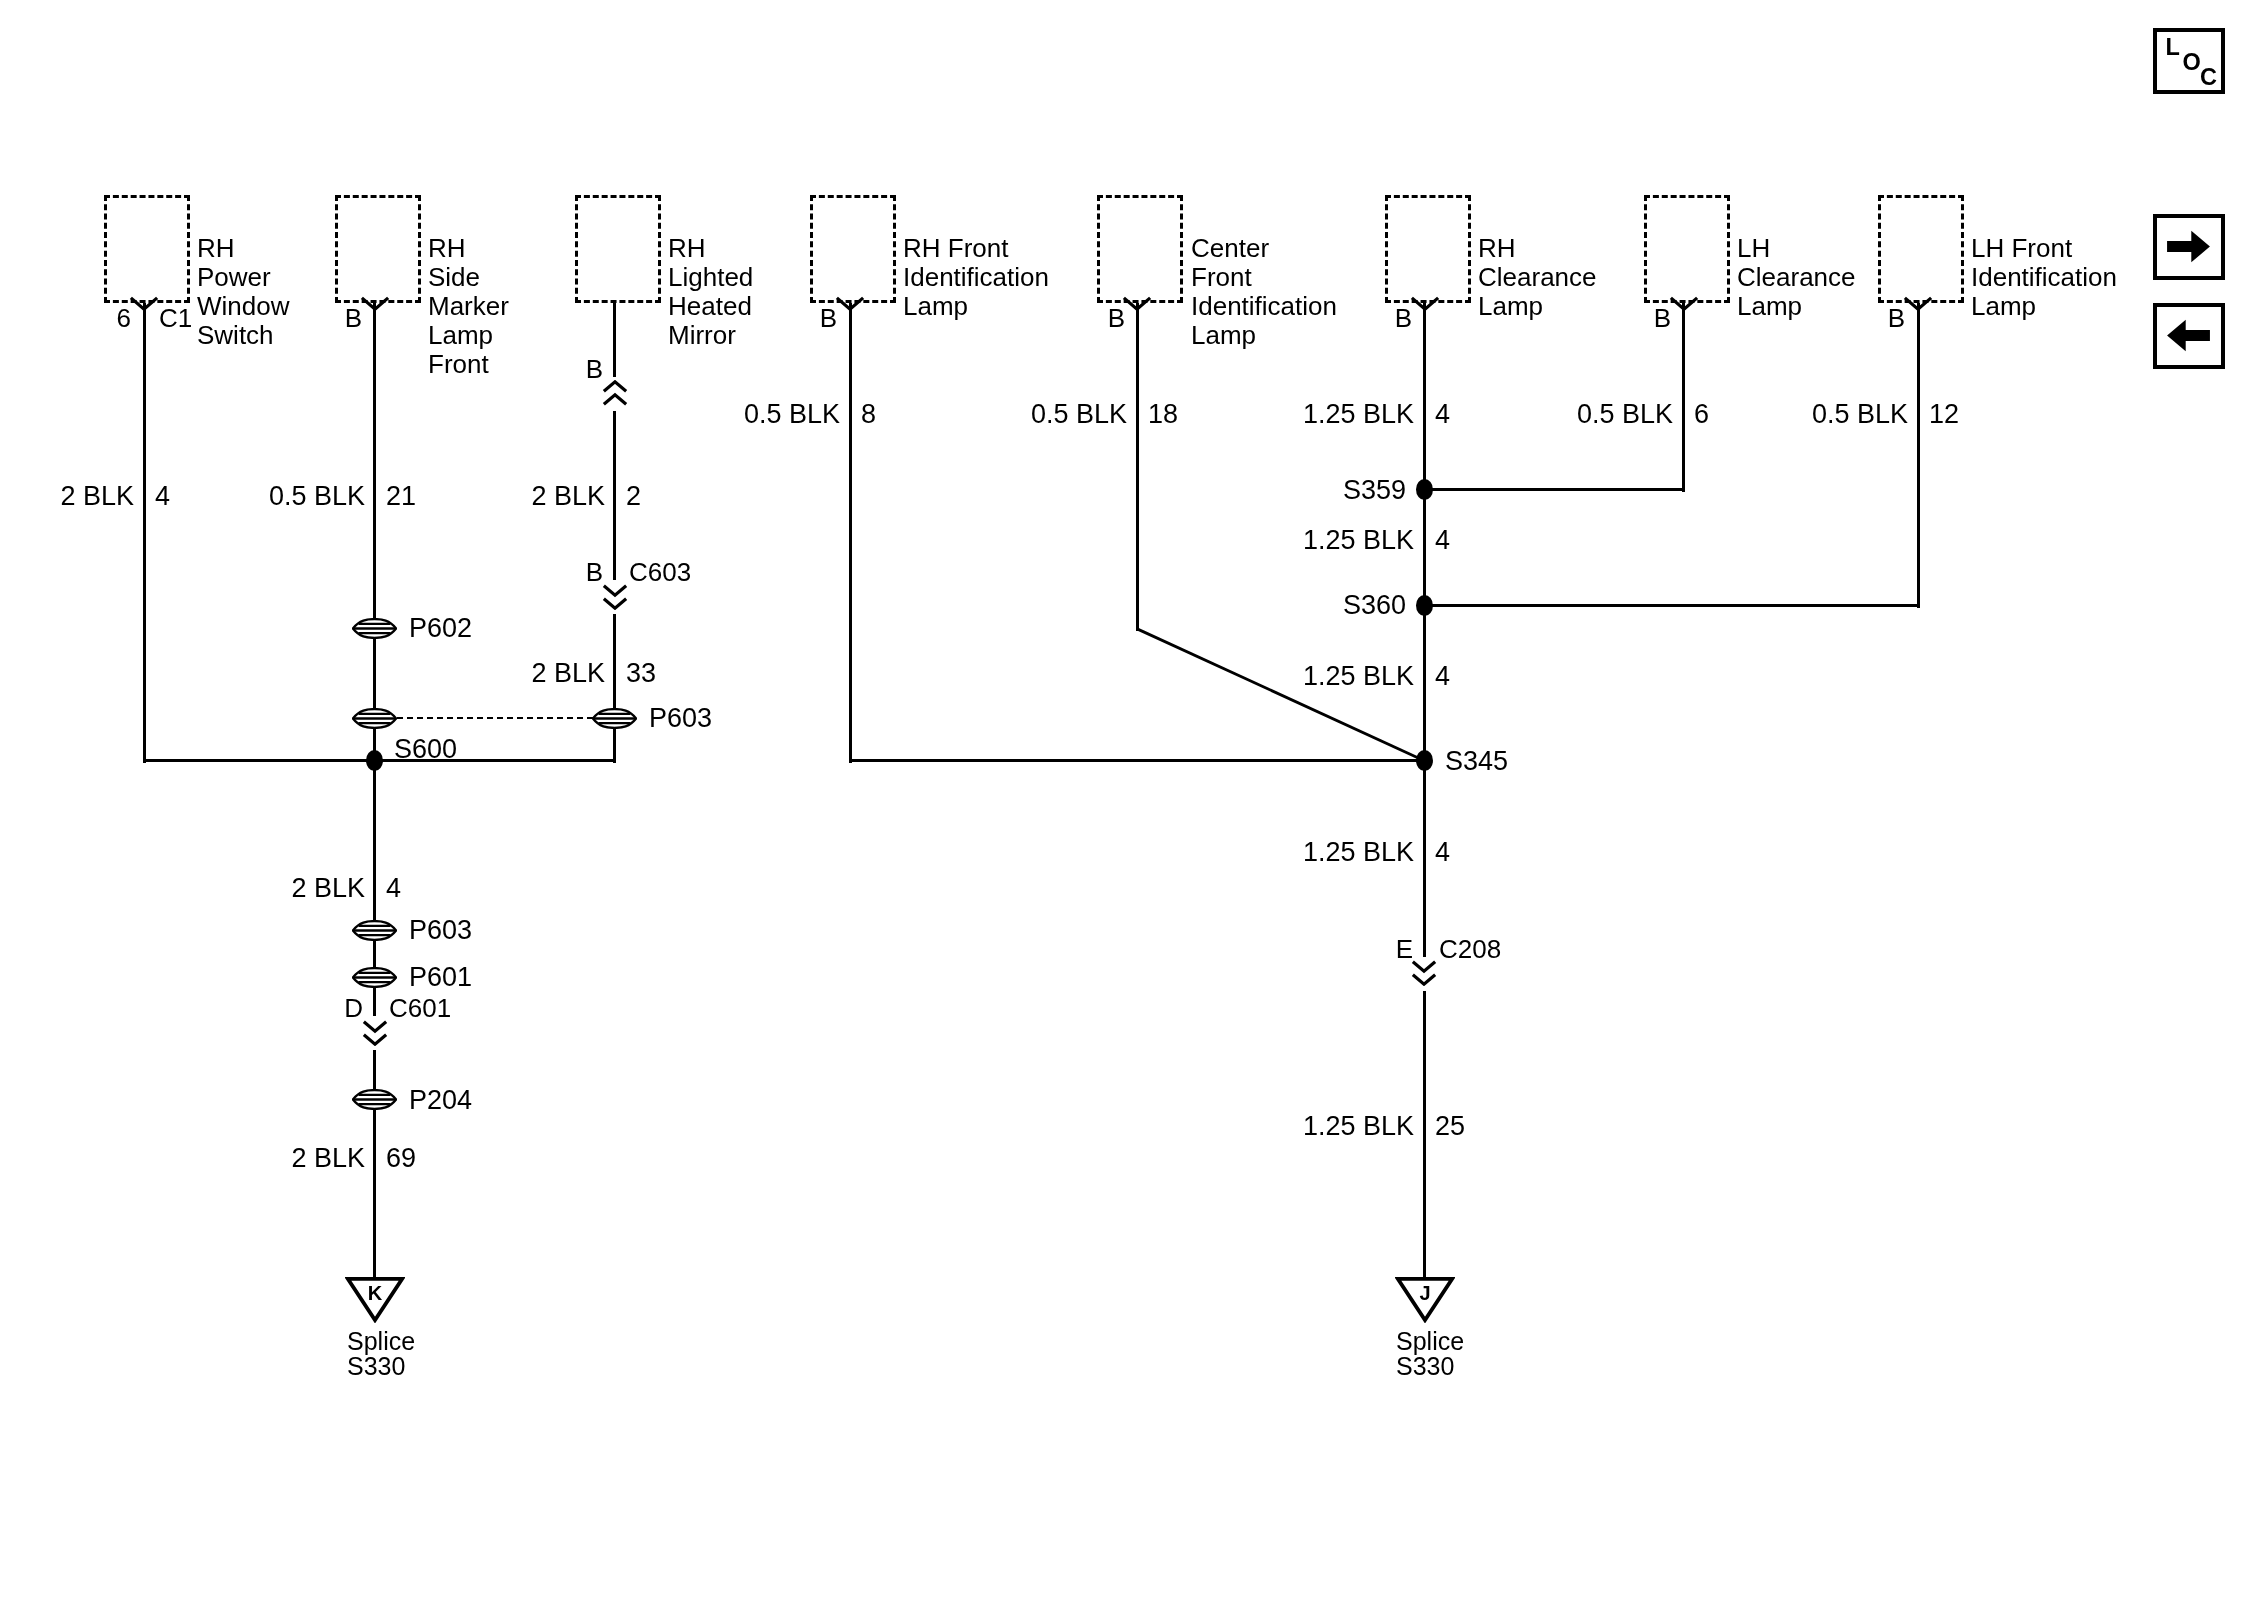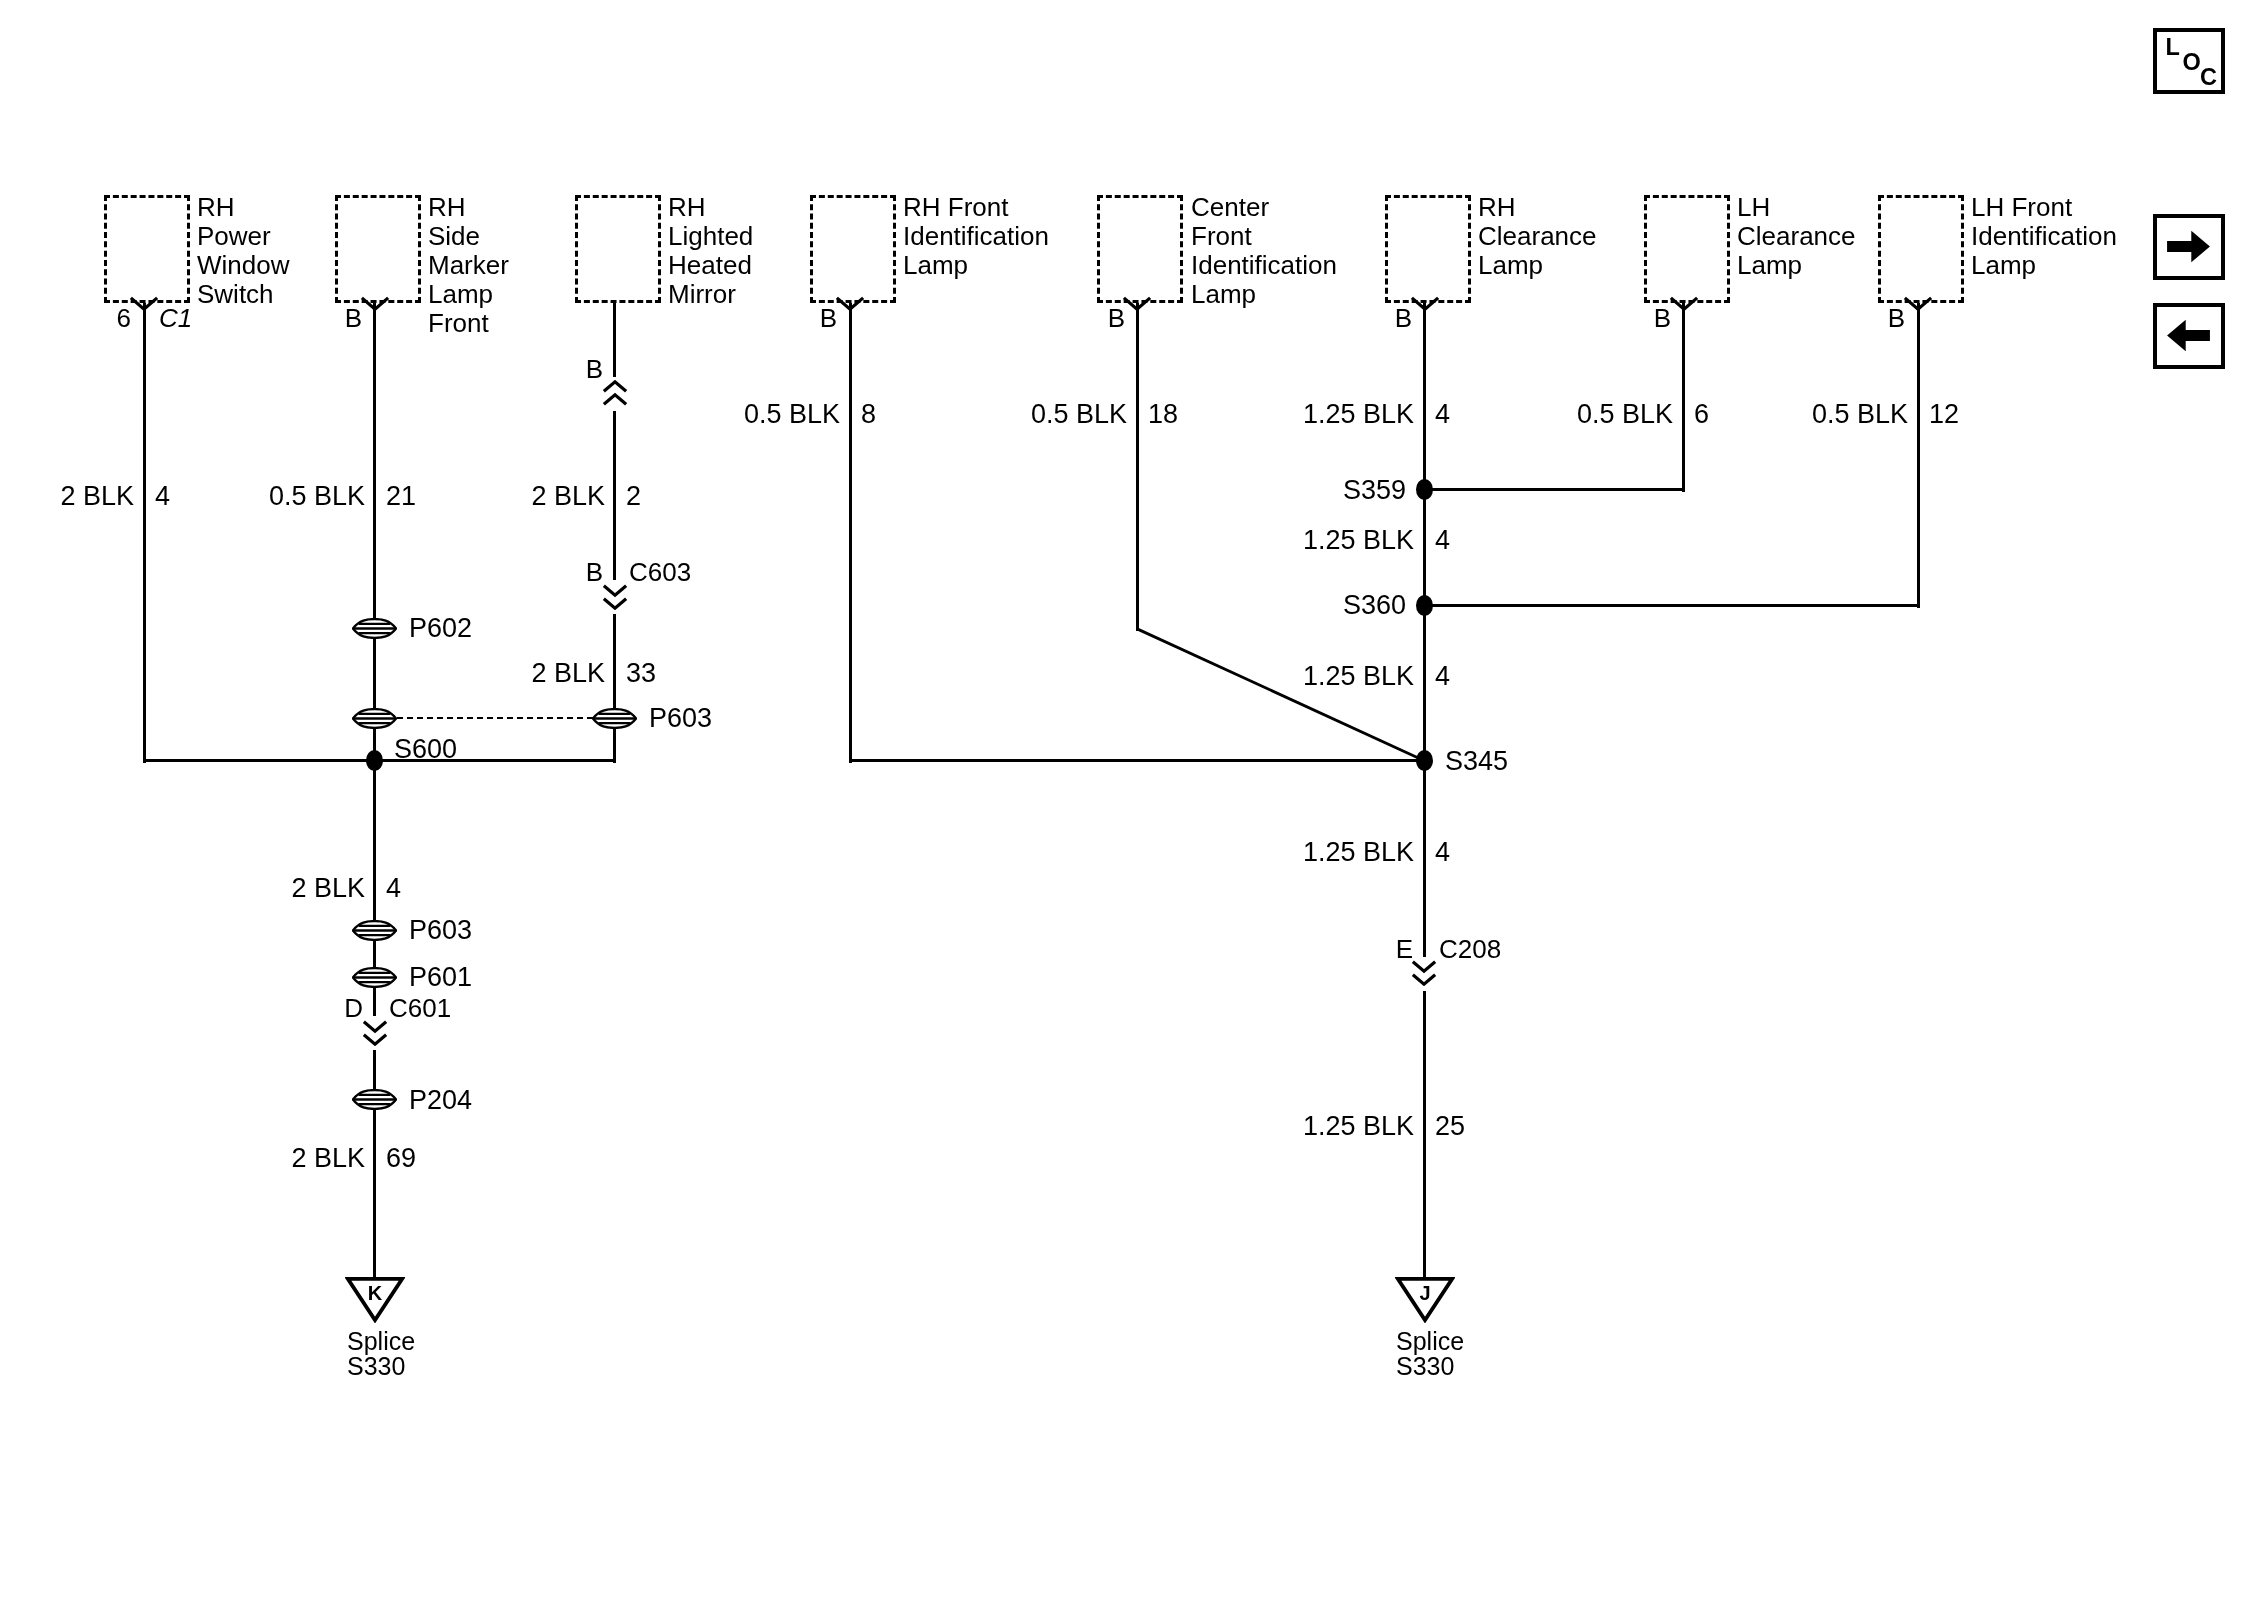--- a/index.html
+++ b/index.html
@@ -2,21 +2,21 @@
 <html style="font-size:15px"><head>
 <meta charset="utf-8">
 <style>
   html,body{margin:0;padding:0;background:#ffffff;}
   .stage{position:relative;width:2264px;height:1618px;background:#ffffff;overflow:hidden;
          font-family:"Liberation Sans","DejaVu Sans",sans-serif;color:#000;}
   .vline,.hline{position:absolute;background:#000;z-index:1;}
   .dline{position:absolute;height:0;border-top:2.8px dashed #000;z-index:1;}
   svg.overlay{position:absolute;left:0;top:0;z-index:1;}
   .comp-box{position:absolute;border:3.8px dashed #000;background:#fff;z-index:2;}
-  .comp-label{position:absolute;font-size:26px;line-height:29px;white-space:nowrap;z-index:3;}
+  .comp-label{position:absolute;font-size:26px;line-height:29px;white-space:nowrap;z-index:3;margin-top:41px;}
   .pin-label{position:absolute;font-size:26px;line-height:30px;height:30px;z-index:3;white-space:nowrap;}
   .pin-label.r{text-align:left;}
   .pin-label.l{text-align:right;}
   .wire-label{position:absolute;display:flex;font-size:27px;line-height:32px;z-index:3;}
   .wire-label .gauge{display:inline-block;width:245px;text-align:right;}
   .wire-label .circuit{display:inline-block;margin-left:21px;text-align:left;}
   .splice-dot{position:absolute;width:17px;height:21px;background:#000;border-radius:50%;z-index:4;}
   .splice-label{position:absolute;font-size:27px;line-height:28px;height:28px;z-index:3;white-space:nowrap;}
   .white-patch{position:absolute;background:#fff;z-index:3;}
   .grommet-label{position:absolute;font-size:27px;line-height:28px;height:28px;z-index:3;white-space:nowrap;}
@@ -71,21 +71,21 @@
     <div class="comp-label" style="left: 197px; top: 193px;">
       <div>RH</div>
       <div>Power</div>
       <div>Window</div>
       <div>Switch</div>
     </div>
     <svg width="30" height="15" style="position: absolute; z-index: 4; line-height: 0; left: 129px; top: 296px;" viewBox="0 0 32 16">
       <polyline points="2,2 16,14 30,2" fill="none" stroke="#000000" stroke-width="3.5"></polyline>
     </svg>
     <div class="pin-label l" style="left: -20px; top: 303px; width: 151px;">6</div>
-    <div class="pin-label r" style="left: 159px; top: 303px; font-style: italic;">C1</div>
+    <div class="pin-label r" style="left: 159px; top: 303px;">C1</div>
     <div class="comp-box" style="left: 335px; top: 195px; width: 80px; height: 102px;"></div>
     <div class="comp-label" style="left: 428px; top: 193px;">
       <div>RH</div>
       <div>Side</div>
       <div>Marker</div>
       <div>Lamp</div>
       <div>Front</div>
     </div>
     <svg width="30" height="15" style="position: absolute; z-index: 4; line-height: 0; left: 360px; top: 296px;" viewBox="0 0 32 16">
       <polyline points="2,2 16,14 30,2" fill="none" stroke="#000000" stroke-width="3.5"></polyline>

